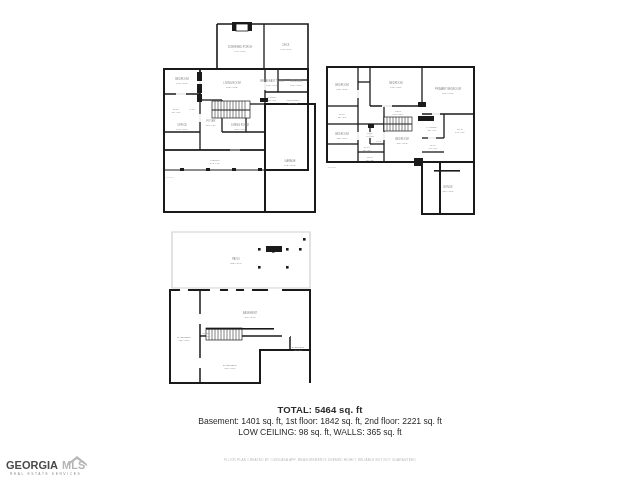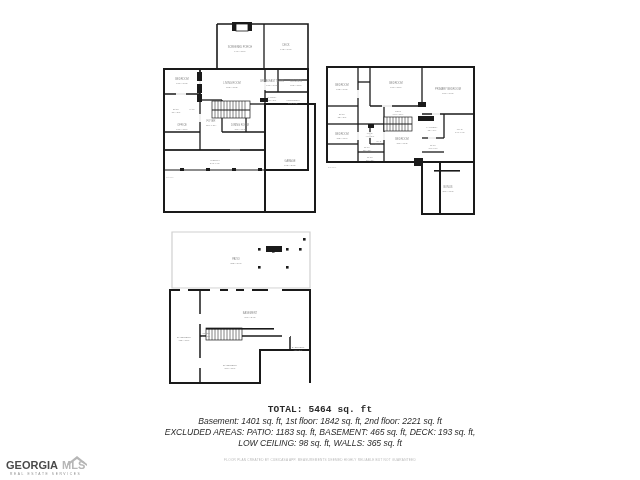--- a/index.html
+++ b/index.html
@@ -43,28 +43,26 @@
     width: 640px;
     text-align: center;
     color: #2a2a2a;
   }
   .summary .total {
     font-size: 9.5px;
     font-weight: bold;
     letter-spacing: 0.1px;
     line-height: 12px;
     margin: 0;
-    font-family: Liberation Mono, monospace;
   }
   .summary .line {
     font-size: 8.6px;
     line-height: 11.2px;
     margin: 0;
     letter-spacing: -0.05px;
-    font-style: italic;
   }
   .disclaimer {
     position: absolute;
     left: 0;
     top: 458px;
     width: 640px;
     text-align: center;
     font-size: 3.1px;
     letter-spacing: 0.25px;
     color: #b9b9b9;
@@ -394,21 +392,20 @@
         <text x="136" y="120" font-size="2.3">BASEMENT</text>
         <text x="136" y="123.2" font-size="1.9">9'8" x 8'1"</text>
       </g>
       <text x="6" y="162" font-size="2.1" fill="#b5b5b5" font-family="Liberation Sans, sans-serif">Basement</text>
     </svg>
   </div>
 
   <div class="summary">
     <p class="total">TOTAL: 5464 sq. ft</p>
     <p class="line">Basement: 1401 sq. ft, 1st floor: 1842 sq. ft, 2nd floor: 2221 sq. ft</p>
-    <p class="line">EXCLUDED AREAS: PATIO: 1183 sq. ft, BASEMENT: 465 sq. ft, DECK: 193 sq. ft,</p>
     <p class="line">LOW CEILING: 98 sq. ft, WALLS: 365 sq. ft</p>
   </div>
 
   <div class="disclaimer">FLOOR PLAN CREATED BY CUBICASA APP. MEASUREMENTS DEEMED HIGHLY RELIABLE BUT NOT GUARANTEED</div>
 
   <svg class="logo" viewBox="0 0 98 22" width="98" height="22">
     <path d="M62 9 L72 1 L82 9 L82 11 L72 4 L62 11 Z" fill="#b6b6b6"></path>
     <text x="1" y="14" font-family="Liberation Sans, sans-serif" font-size="11" font-weight="bold" fill="#4a4a4a">GEORGIA</text>
     <text x="57" y="14" font-family="Liberation Sans, sans-serif" font-size="11" font-weight="bold" fill="#b6b6b6">MLS</text>
     <text x="5" y="20" font-family="Liberation Sans, sans-serif" font-size="3.3" letter-spacing="1.6" fill="#8e8e8e">REAL ESTATE SERVICES</text>

